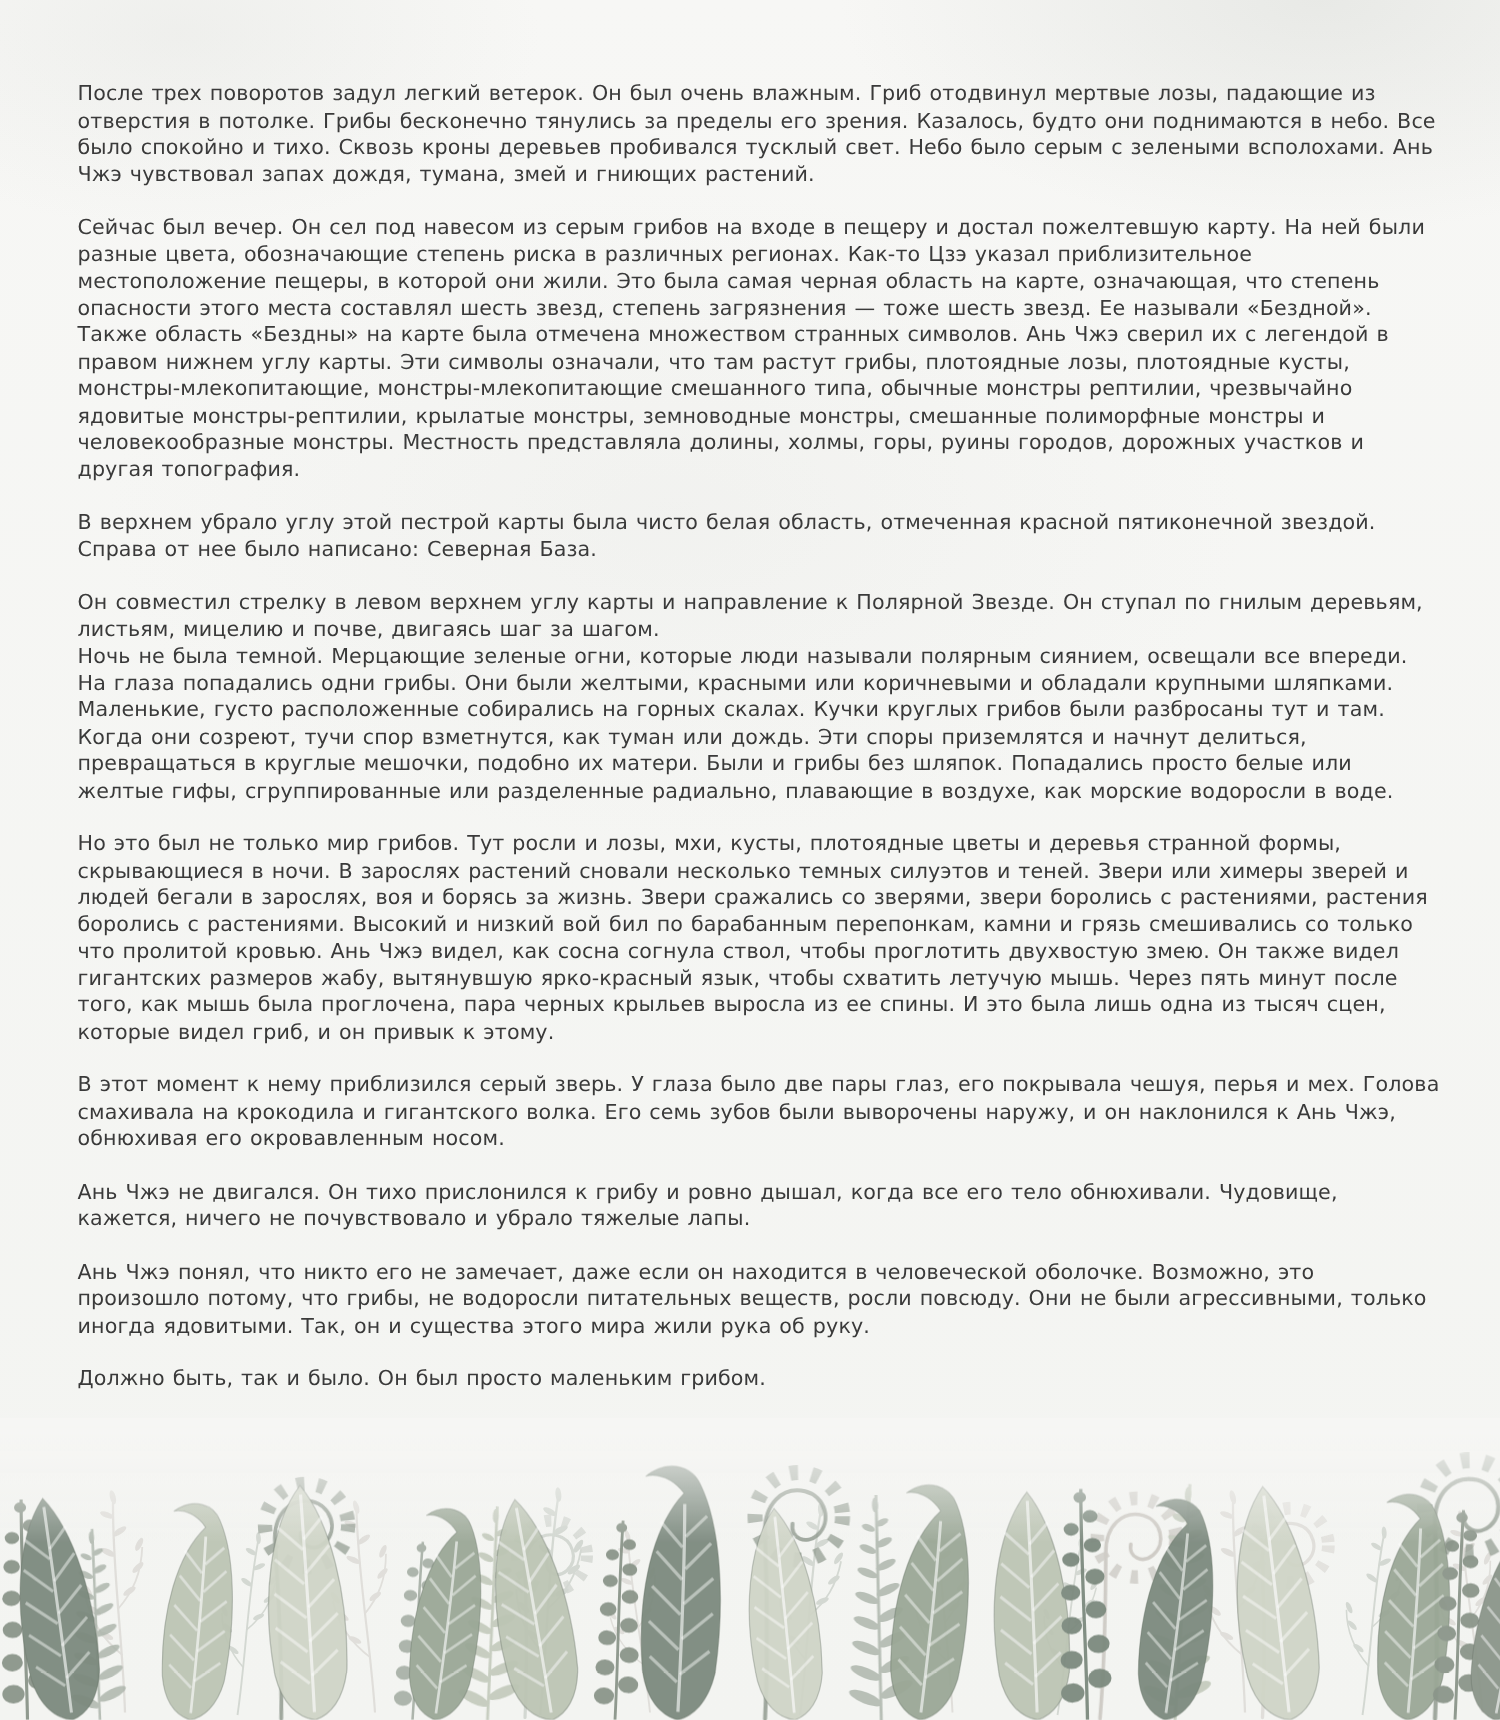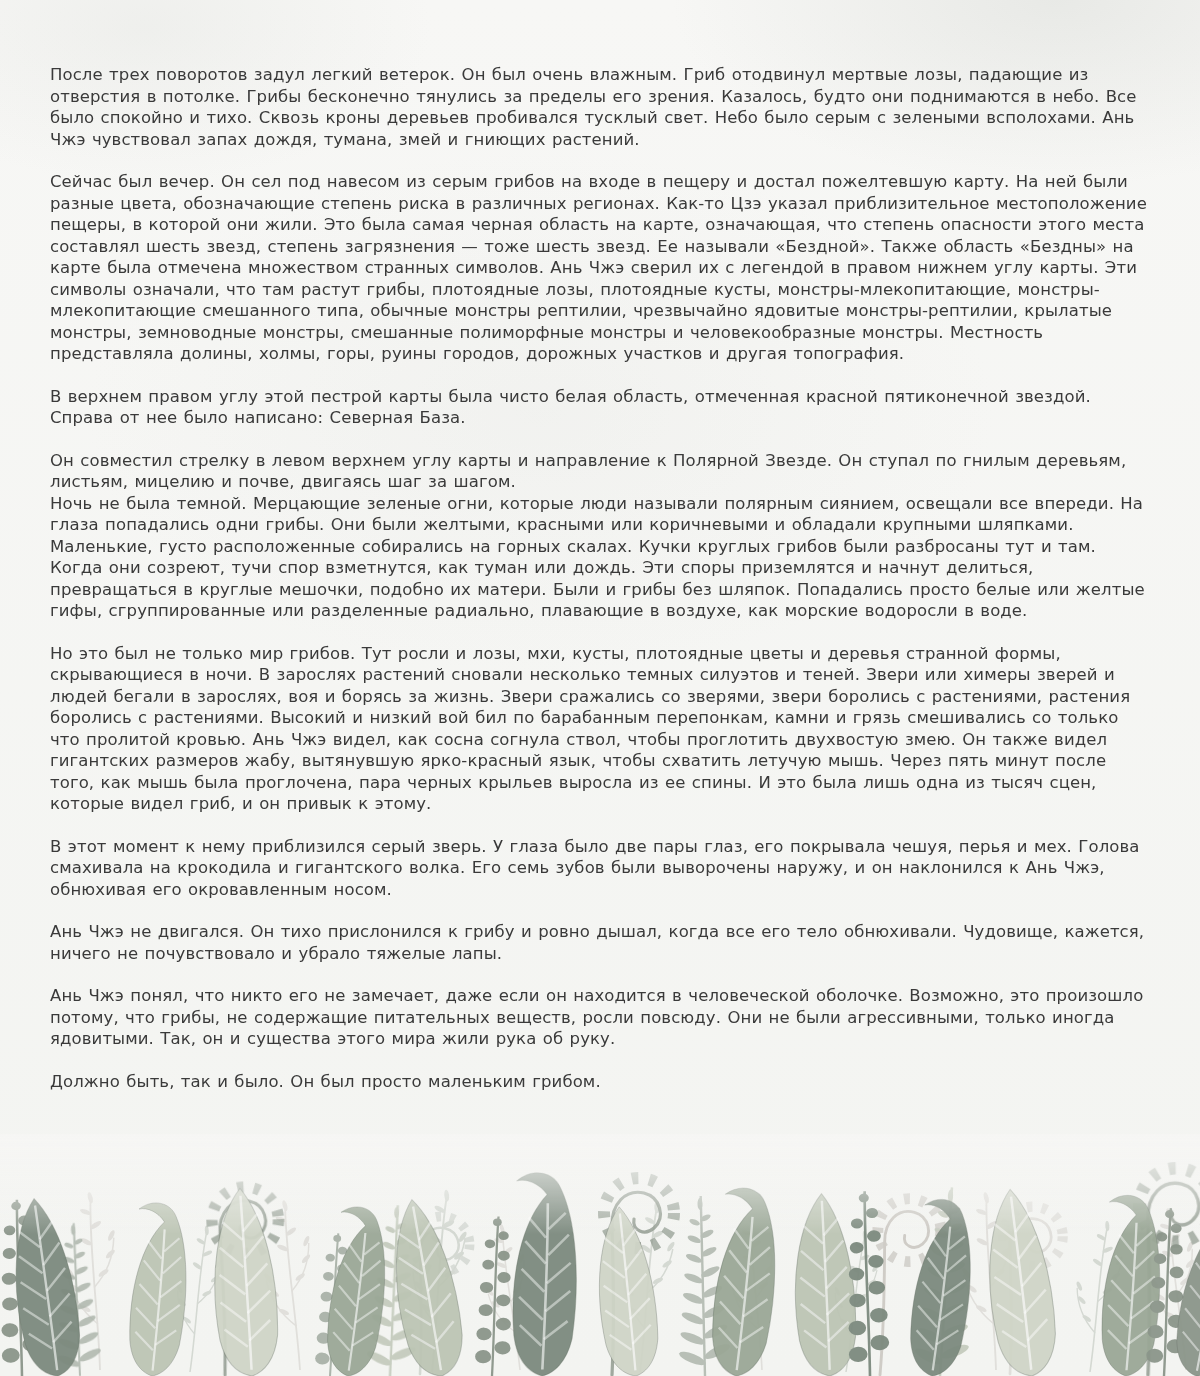--- a/index.html
+++ b/index.html
@@ -14,47 +14,47 @@
       radial-gradient(620px 300px at 88% 0%, rgba(208,211,206,.38), transparent 62%),
       radial-gradient(480px 260px at 12% 2%, rgba(221,223,219,.32), transparent 60%),
       radial-gradient(700px 400px at 45% 30%, rgba(228,229,226,.25), transparent 65%),
       linear-gradient(#f7f7f5, #f3f4f1);
   }
   .story{
     position:absolute;top:64px;left:50px;width:1104px;
     color:#3a3a3a;font-size:16.5px;line-height:21.5px;
     word-spacing:1px;letter-spacing:.1px;
   }
-  .story p{margin:0 0 21px 0;white-space:pre-line;}
+  .story p{margin:0 0 21px 12px;white-space:pre-line;}
   .decor{position:absolute;left:0;bottom:0;width:1200px;height:232px;}
   .decor svg{position:absolute;left:0;bottom:0;display:block;}
   .decor-fade{
     position:absolute;left:0;top:-10px;width:1200px;height:100px;
     background:linear-gradient(to bottom, rgba(246,246,244,1) 0%, rgba(246,246,244,.55) 45%, rgba(246,246,244,0) 100%);
     pointer-events:none;
   }
   
   .c1{color:#9aa796}.c2{color:#bcc4b4}.c3{color:#7c8a7e}.c4{color:#cfd4c7}
   .c5{color:#8b958a}.c6{color:#c6c2bc}.c7{color:#a9b2a8}
 </style>
 </head>
 <body>
 
 <div class="page">
 
   <article class="story">
     <p>После трех поворотов задул легкий ветерок. Он был очень влажным. Гриб отодвинул мертвые лозы, падающие из отверстия в потолке. Грибы бесконечно тянулись за пределы его зрения. Казалось, будто они поднимаются в небо. Все было спокойно и тихо. Сквозь кроны деревьев пробивался тусклый свет. Небо было серым с зелеными всполохами. Ань Чжэ чувствовал запах дождя, тумана, змей и гниющих растений.</p>
     <p>Сейчас был вечер. Он сел под навесом из серым грибов на входе в пещеру и достал пожелтевшую карту. На ней были разные цвета, обозначающие степень риска в различных регионах. Как-то Цзэ указал приблизительное местоположение пещеры, в которой они жили. Это была самая черная область на карте, означающая, что степень опасности этого места составлял шесть звезд, степень загрязнения — тоже шесть звезд. Ее называли «Бездной». Также область «Бездны» на карте была отмечена множеством странных символов. Ань Чжэ сверил их с легендой в правом нижнем углу карты. Эти символы означали, что там растут грибы, плотоядные лозы, плотоядные кусты, монстры-млекопитающие, монстры-млекопитающие смешанного типа, обычные монстры рептилии, чрезвычайно ядовитые монстры-рептилии, крылатые монстры, земноводные монстры, смешанные полиморфные монстры и человекообразные монстры. Местность представляла долины, холмы, горы, руины городов, дорожных участков и другая топография.</p>
-    <p>В верхнем правом углу этой пестрой карты была чисто белая область, отмеченная красной пятиконечной звездой. Справа от нее было написано: Северная База.</p>
+    <p>В верхнем убрало углу этой пестрой карты была чисто белая область, отмеченная красной пятиконечной звездой. Справа от нее было написано: Северная База.</p>
     <p>Он совместил стрелку в левом верхнем углу карты и направление к Полярной Звезде. Он ступал по гнилым деревьям, листьям, мицелию и почве, двигаясь шаг за шагом.
 Ночь не была темной. Мерцающие зеленые огни, которые люди называли полярным сиянием, освещали все впереди. На глаза попадались одни грибы. Они были желтыми, красными или коричневыми и обладали крупными шляпками. Маленькие, густо расположенные собирались на горных скалах. Кучки круглых грибов были разбросаны тут и там. Когда они созреют, тучи спор взметнутся, как туман или дождь. Эти споры приземлятся и начнут делиться, превращаться в круглые мешочки, подобно их матери. Были и грибы без шляпок. Попадались просто белые или желтые гифы, сгруппированные или разделенные радиально, плавающие в воздухе, как морские водоросли в воде.</p>
     <p>Но это был не только мир грибов. Тут росли и лозы, мхи, кусты, плотоядные цветы и деревья странной формы, скрывающиеся в ночи. В зарослях растений сновали несколько темных силуэтов и теней. Звери или химеры зверей и людей бегали в зарослях, воя и борясь за жизнь. Звери сражались со зверями, звери боролись с растениями, растения боролись с растениями. Высокий и низкий вой бил по барабанным перепонкам, камни и грязь смешивались со только что пролитой кровью. Ань Чжэ видел, как сосна согнула ствол, чтобы проглотить двухвостую змею. Он также видел гигантских размеров жабу, вытянувшую ярко-красный язык, чтобы схватить летучую мышь. Через пять минут после того, как мышь была проглочена, пара черных крыльев выросла из ее спины. И это была лишь одна из тысяч сцен, которые видел гриб, и он привык к этому.</p>
     <p>В этот момент к нему приблизился серый зверь. У глаза было две пары глаз, его покрывала чешуя, перья и мех. Голова смахивала на крокодила и гигантского волка. Его семь зубов были выворочены наружу, и он наклонился к Ань Чжэ, обнюхивая его окровавленным носом.</p>
     <p>Ань Чжэ не двигался. Он тихо прислонился к грибу и ровно дышал, когда все его тело обнюхивали. Чудовище, кажется, ничего не почувствовало и убрало тяжелые лапы.</p>
-    <p>Ань Чжэ понял, что никто его не замечает, даже если он находится в человеческой оболочке. Возможно, это произошло потому, что грибы, не содержащие питательных веществ, росли повсюду. Они не были агрессивными, только иногда ядовитыми. Так, он и существа этого мира жили рука об руку.</p>
+    <p>Ань Чжэ понял, что никто его не замечает, даже если он находится в человеческой оболочке. Возможно, это произошло потому, что грибы, не водоросли питательных веществ, росли повсюду. Они не были агрессивными, только иногда ядовитыми. Так, он и существа этого мира жили рука об руку.</p>
     <p>Должно быть, так и было. Он был просто маленьким грибом.</p>
   </article>
 
   <div class="decor">
     <svg width="1200" height="232" viewBox="0 0 1200 232" xmlns="http://www.w3.org/2000/svg" xmlns:xlink="http://www.w3.org/1999/xlink">
       <defs>
         <g id="leafA">
           <path d="M0,0 C -13,-3 -24,-14 -28,-36 C -35,-95 -23,-152 1,-179 C 22,-150 32,-94 27,-37 C 23,-14 12,-3 0,0 Z" fill="currentColor" stroke="rgba(92,102,92,.35)" stroke-width="1"></path>
           <path d="M0,-6 C 1,-60 1,-120 1,-172" fill="none" stroke="rgba(255,255,255,.6)" stroke-width="2.4"></path>
           <path d="M-2,-28 L-23,-46 M-2,-52 L-25,-72 M-1,-78 L-24,-98 M-1,-104 L-22,-124 M0,-130 L-18,-148

